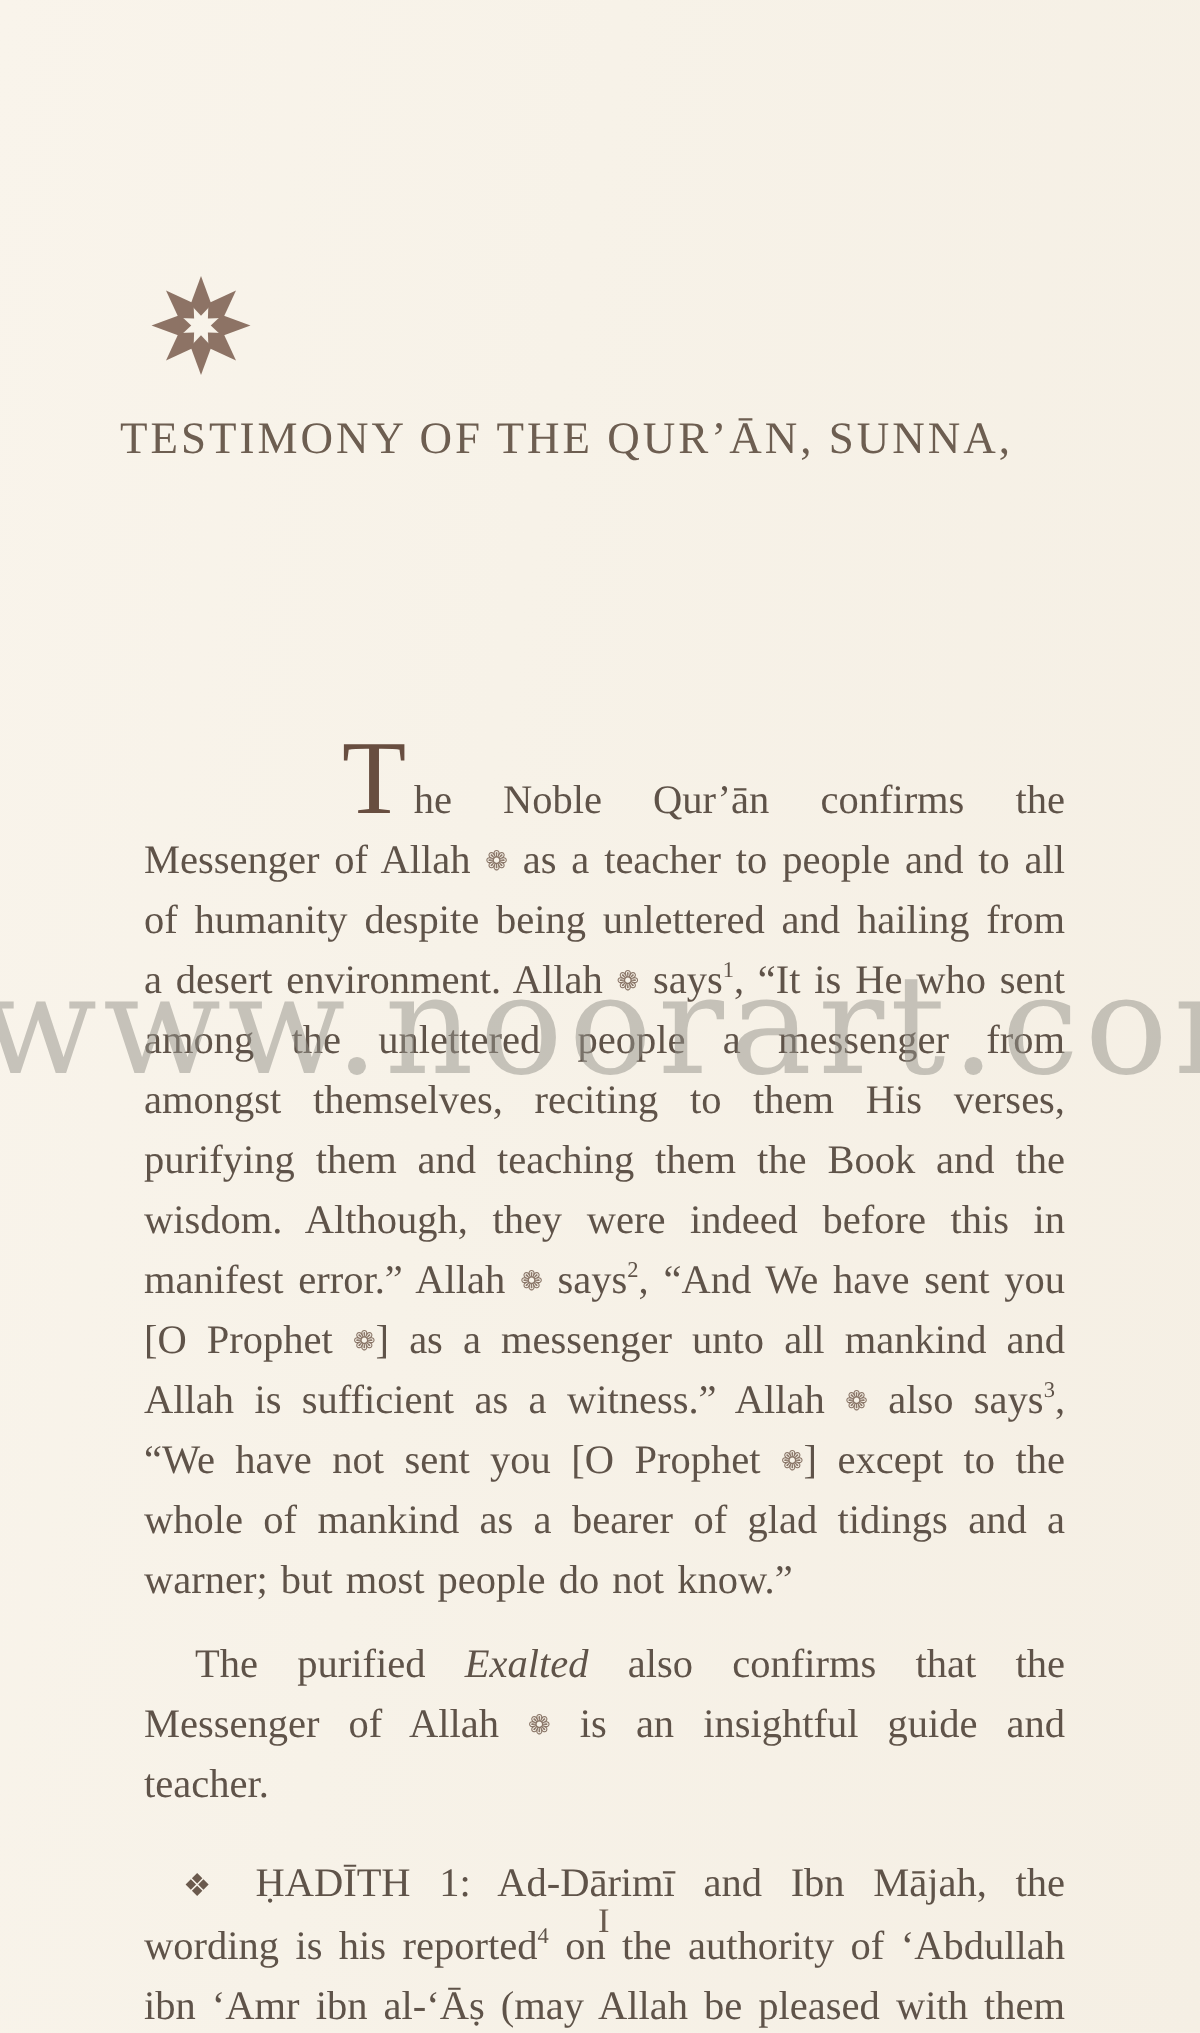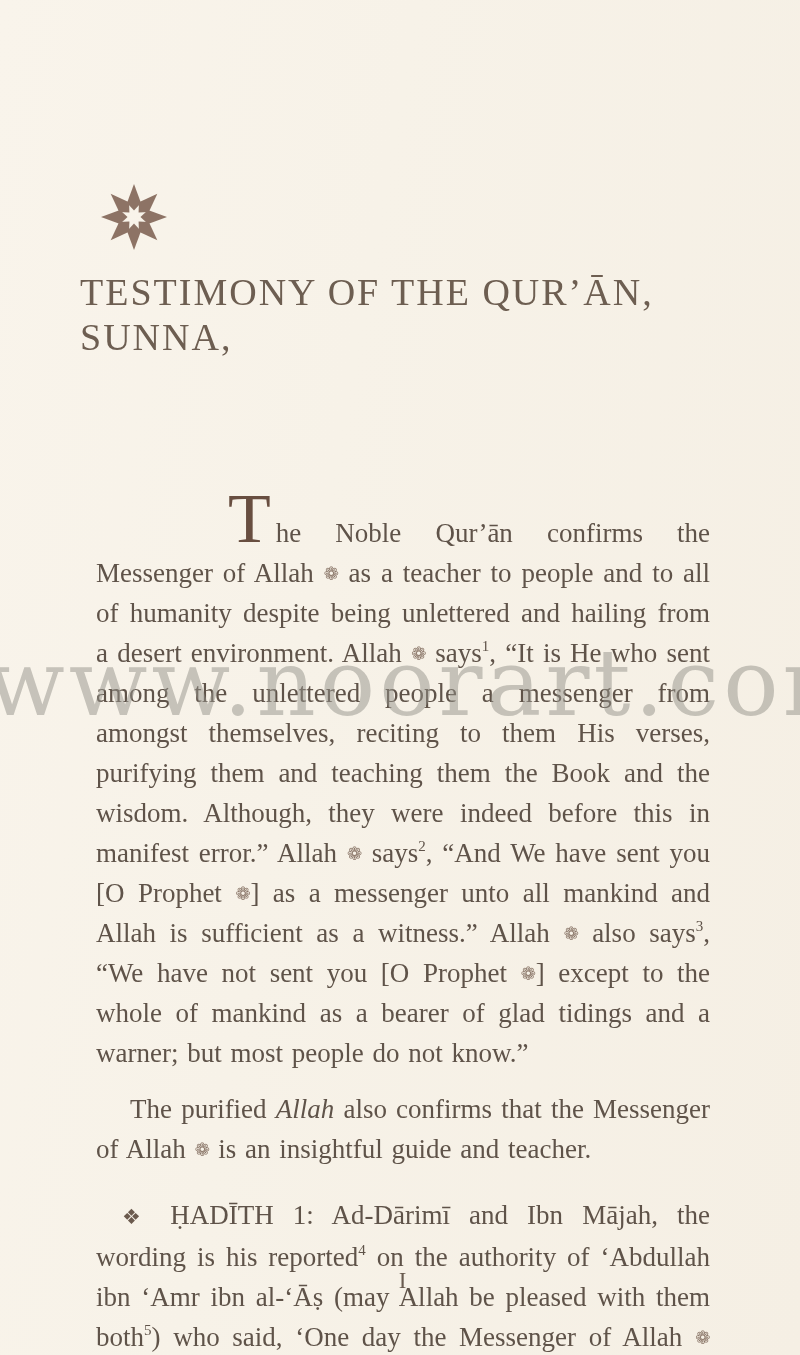--- a/index.html
+++ b/index.html
@@ -13,21 +13,21 @@
     width: 800px; height: 1355px;
     overflow: hidden;
     background: linear-gradient(100deg, #f9f4eb 0%, #f7f2e8 40%, #f5efe4 100%);
   }
   .ornament {
     position: absolute; left: 100px; top: 183px;
     width: 68px; height: 68px;
   }
   .title {
     position: absolute; left: 80px; top: 270px;
-    font-size: 38px; line-height: 45px;
+    font-size: 30px; line-height: 45px;
     letter-spacing: 2px;
     color: #6d5e51;
   }
   .textblock {
     position: absolute; left: 80px; top: 497px; width: 646px;
     font-size: 27px; line-height: 40px;
     color: #5f5349;
     text-align: justify;
     word-spacing: 2px;
   }
@@ -113,19 +113,19 @@
   </div>
 
   <div class="title">
     <div>TESTIMONY OF THE QUR’ĀN, SUNNA,</div>
   </div>
 
   <div class="watermark">www.noorart.com</div>
 
   <div class="textblock">
     <p class="para-opening"><span class="dropcap">T</span>he Noble Qur’ān confirms the Messenger of Allah <span class="honorific">❁</span> as a teacher to people and to all of humanity despite being unlettered and hailing from a desert environment. Allah <span class="honorific">❁</span> says<span class="sup">1</span>, “It is He who sent among the unlettered people a messenger from amongst themselves, reciting to them His verses, purifying them and teaching them the Book and the wisdom. Although, they were indeed before this in manifest error.” Allah <span class="honorific">❁</span> says<span class="sup">2</span>, “And We have sent you [O Prophet <span class="honorific">❁</span>] as a messenger unto all mankind and Allah is sufficient as a witness.” Allah <span class="honorific">❁</span> also says<span class="sup">3</span>, “We have not sent you [O Prophet <span class="honorific">❁</span>] except to the whole of mankind as a bearer of glad tidings and a warner; but most people do not know.”</p>
-    <p class="para-sunnah">The purified <em>Allah</em> also confirms that the Messenger of Allah <span class="honorific">❁</span> is an insightful guide and teacher.</p>
+    <p class="para-sunnah">The purified <em>Exalted</em> also confirms that the Messenger of Allah <span class="honorific">❁</span> is an insightful guide and teacher.</p>
     <p class="para-hadith"><span class="hadith-bullet">❖</span> ḤADĪTH 1: Ad-Dārimī and Ibn Mājah, the wording is his reported<span class="sup">4</span> on the authority of ‘Abdullah ibn ‘Amr ibn al-‘Āṣ (may Allah be pleased with them both<span class="sup">5</span>) who said, ‘One day the Messenger of Allah <span class="honorific">❁</span> exited from some of his rooms and entered the mosque and he was by two groups. One of them were reading the Qur’ān and supplicating to Allah, Exalted be He and the other</p>
   </div>
 
   <div class="pagenum">I</div>
 
 </div>
 
 </body></html>

